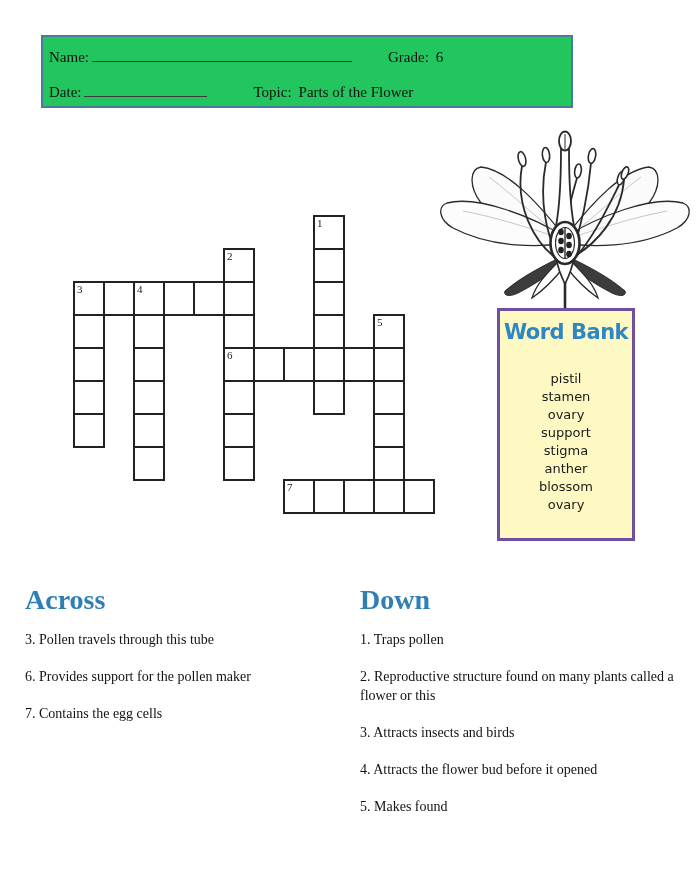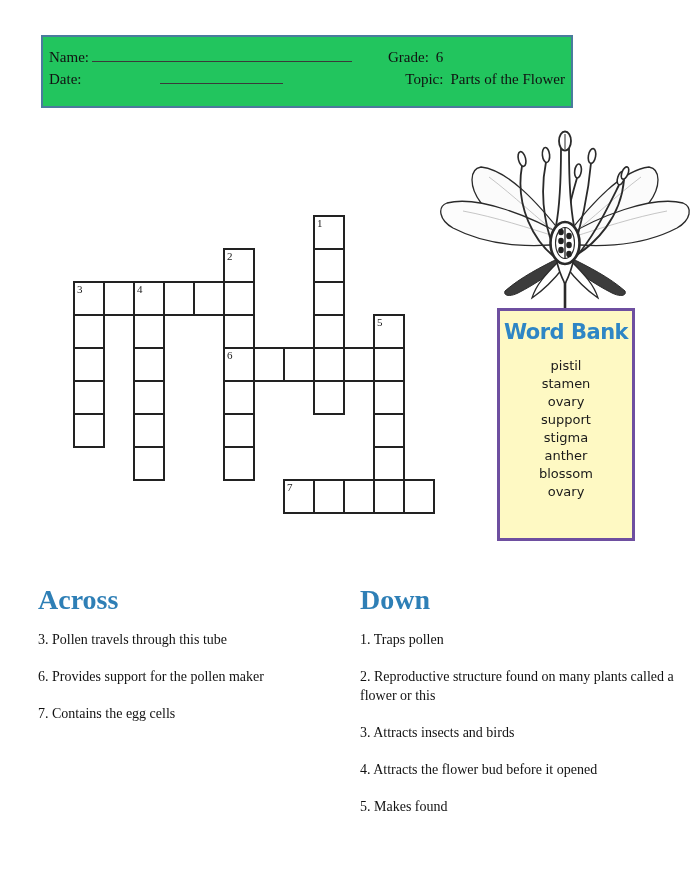--- a/index.html
+++ b/index.html
@@ -22,21 +22,21 @@
   
   .header-box {
     position: absolute; left: 41px; top: 35px;
     width: 532px; height: 73px;
     border: 2px solid var(--header-border);
     background: #22c55e;
     padding: 12px 6px 0 6px;
     font-size: 15px;
   }
   .hdr-row { display: flex; align-items: baseline; }
-  .hdr-row + .hdr-row { margin-top: 5px; justify-content: space-between; }
+  .hdr-row + .hdr-row { margin-top: 18px; }
   .blank {
     display: inline-block;
     border-bottom: 1.2px solid #3a3a3a;
     height: 13px;
     margin-left: 3px;
   }
   .name-blank { width: 260px; }
   .date-blank { width: 123px; }
   .grade-wrap { margin-left: 36px; }
   .topic-wrap { margin-left: 46px; }
@@ -70,30 +70,30 @@
   }
   .wb-title {
     margin-top: 9px;
     font-family: "DejaVu Sans", sans-serif;
     font-weight: bold;
     font-size: 21px;
     color: var(--word-bank-title-blue);
     letter-spacing: -0.5px;
   }
   .wb-list {
-    margin-top: 13px;
+    margin-top: 26px;
     font-family: "DejaVu Sans", sans-serif;
     font-size: 13px;
     line-height: 18px;
     color: #1a1a1a;
   }
 
   
   .clue-section { position: absolute; top: 584px; }
-  .across-section { left: 25px; width: 322px; margin-left: 13px; }
+  .across-section { left: 25px; width: 322px; }
   .down-section  { left: 360px; width: 338px; }
   .clue-heading {
     margin: 0 0 14px 0;
     font-size: 28px;
     font-weight: bold;
     color: var(--heading-blue);
     font-family: "Liberation Serif", serif;
   }
   .clue { font-size: 14px; line-height: 19px; margin-bottom: 18px; }
 </style>

